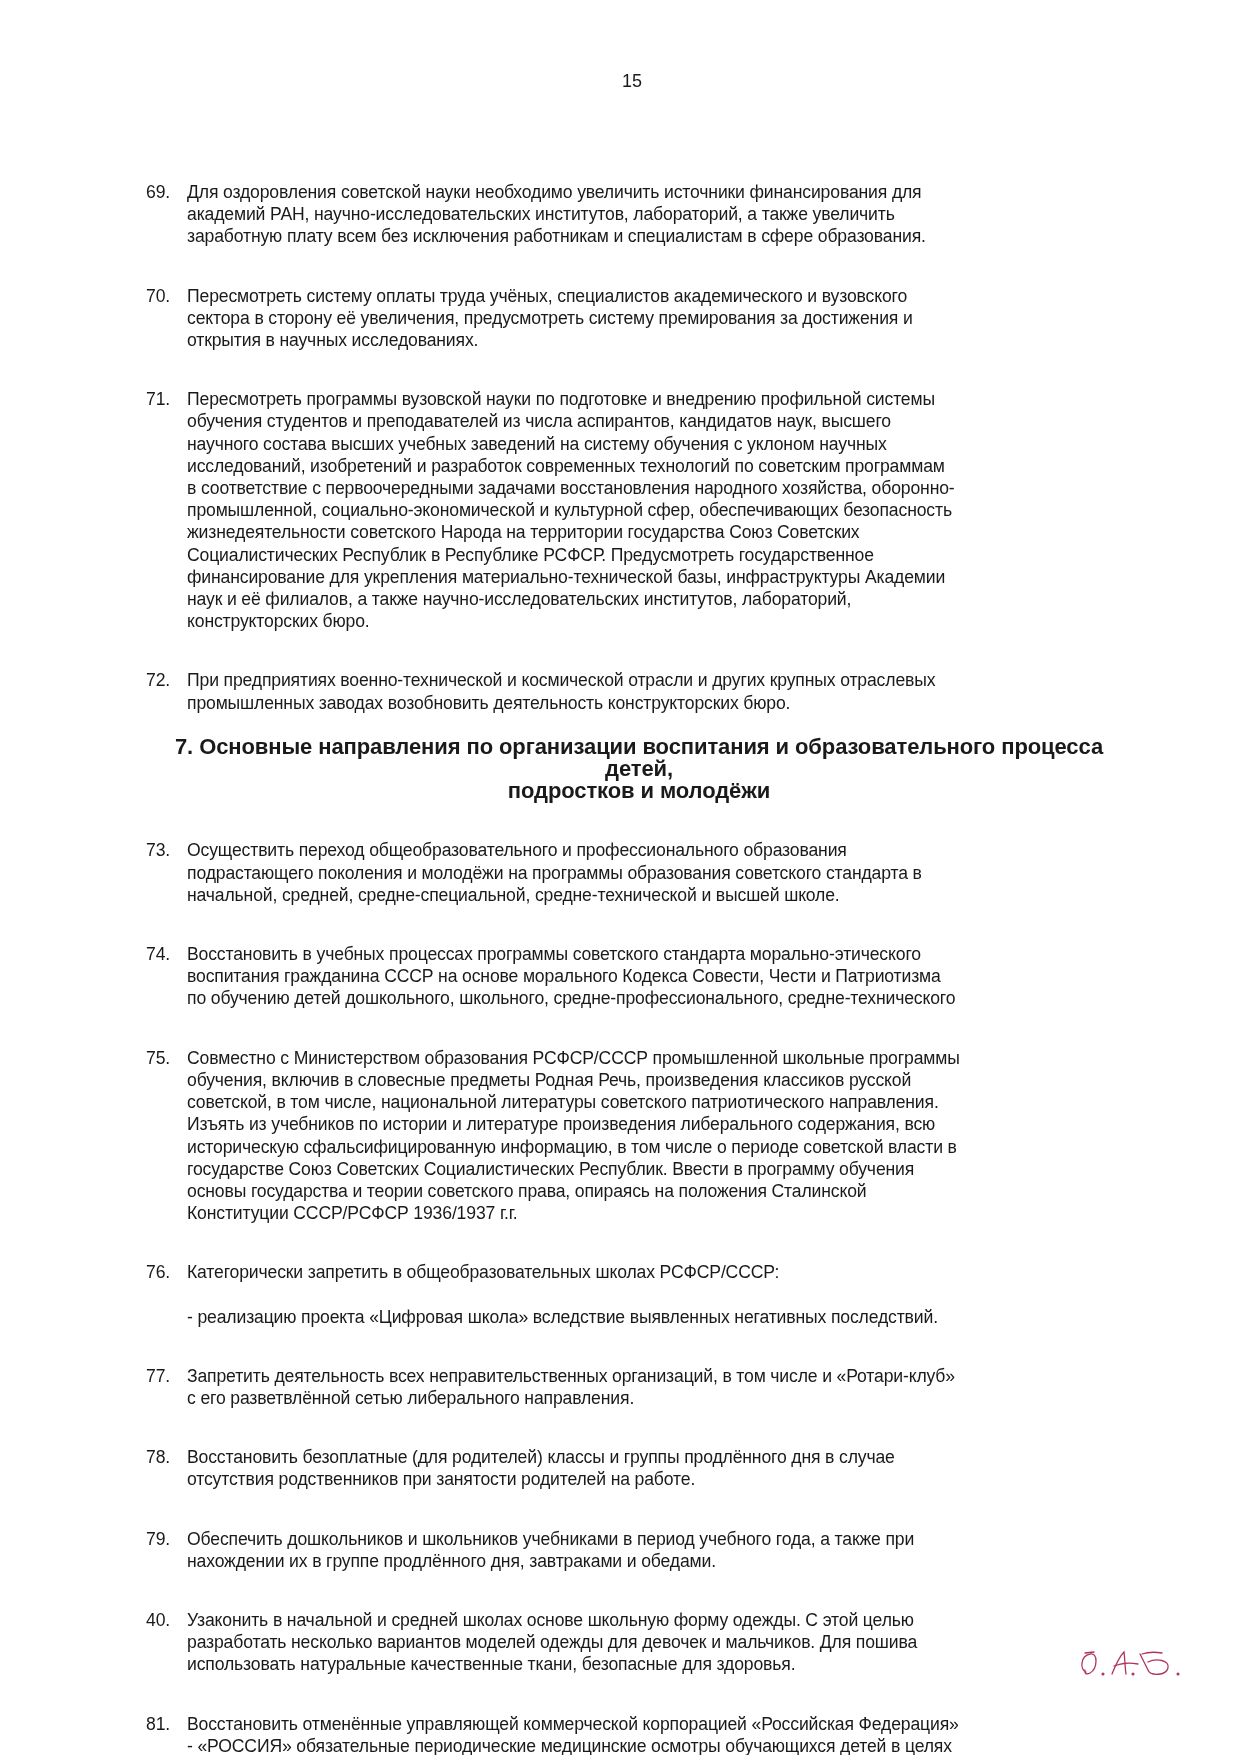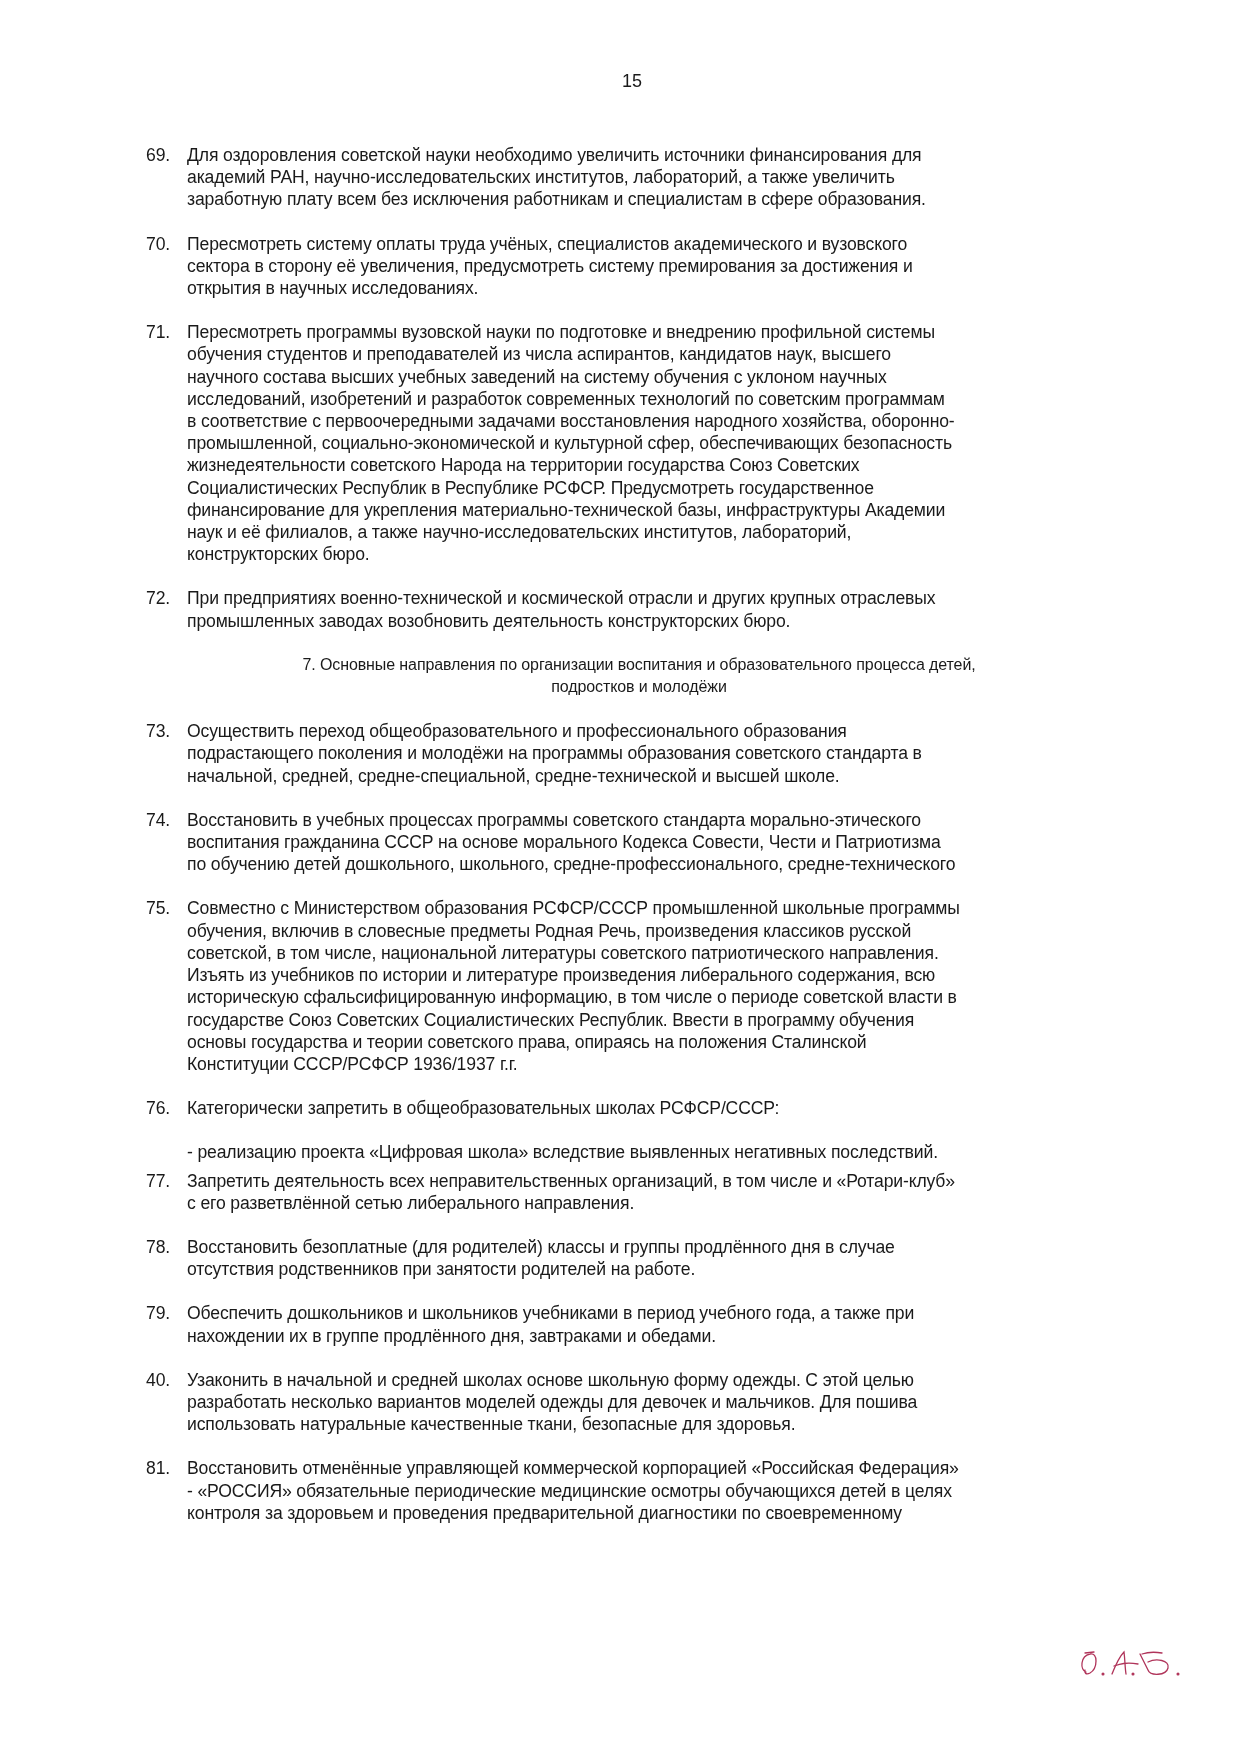--- a/index.html
+++ b/index.html
@@ -2,24 +2,24 @@
 <html><head>
 <meta charset="utf-8">
 <style>
   html, body { margin: 0; padding: 0; background: #ffffff; }
   body { width: 1240px; height: 1755px; position: relative; overflow: hidden;
          font-family: "Liberation Sans", sans-serif; color: #1a1a1a; }
   .page-number { position: absolute; top: 70px; left: 0; width: 1240px; text-align: center;
                  font-size: 18px; line-height: 22px; margin-left: 12px; }
   .content { position: absolute; top: 144px; left: 146px; width: 980px; }
   .item { position: relative; padding-left: 41px; font-size: 17.6px; line-height: 22.2px;
-          margin-bottom: 22px; letter-spacing: -0.15px; }
+          margin-bottom: 22px; letter-spacing: -0.15px; margin-top: 37px; }
   .item .num { position: absolute; left: 0; top: 0; }
   .sub { padding-left: 41px; font-size: 17.6px; line-height: 22.2px; margin-bottom: 6px; letter-spacing: -0.15px; }
-  .section-title { font-weight: normal; font-size: 16px; line-height: 22.2px; text-align: center;
+  .section-title { font-weight: bold; font-size: 22px; line-height: 22.2px; text-align: center;
                    margin: 0 0 22px 0; padding-left: 6px; letter-spacing: -0.1px; }
   .signature { position: absolute; left: 1076px; top: 1640px; width: 120px; height: 50px; }
   .line { display: block; }
 </style>
 </head>
 <body>
 
 <div class="page-number">15</div>
 
 <div class="content">

